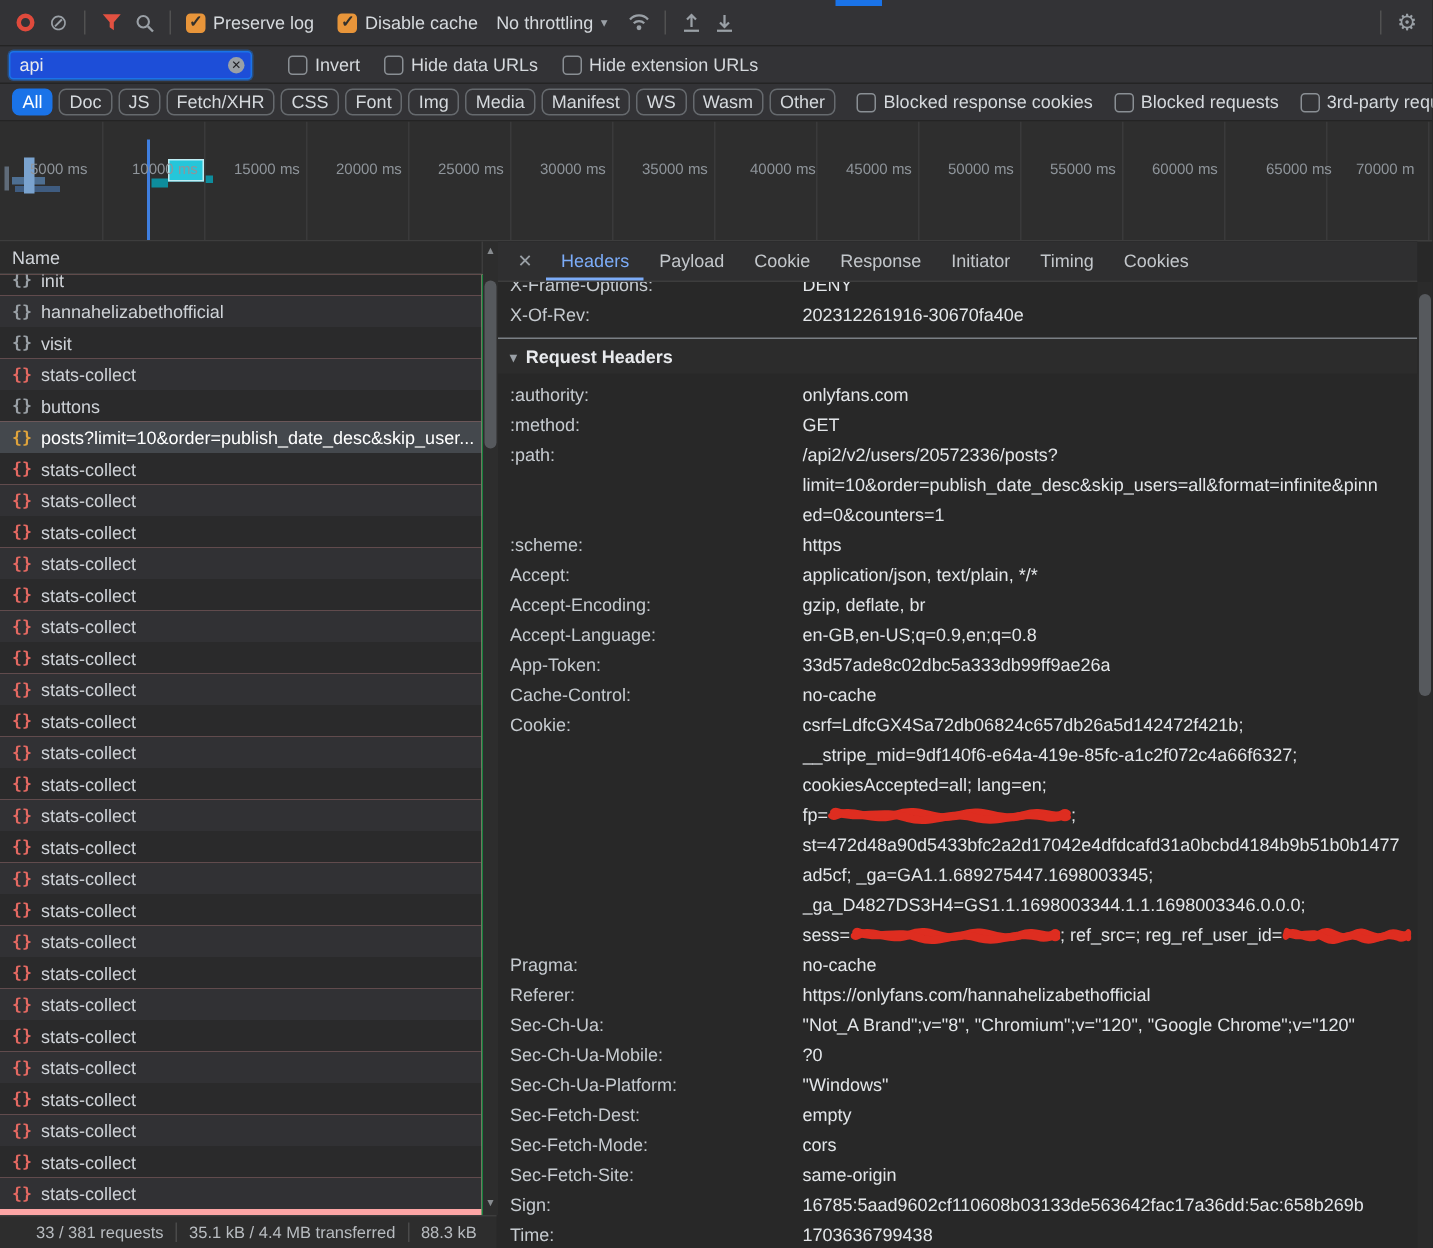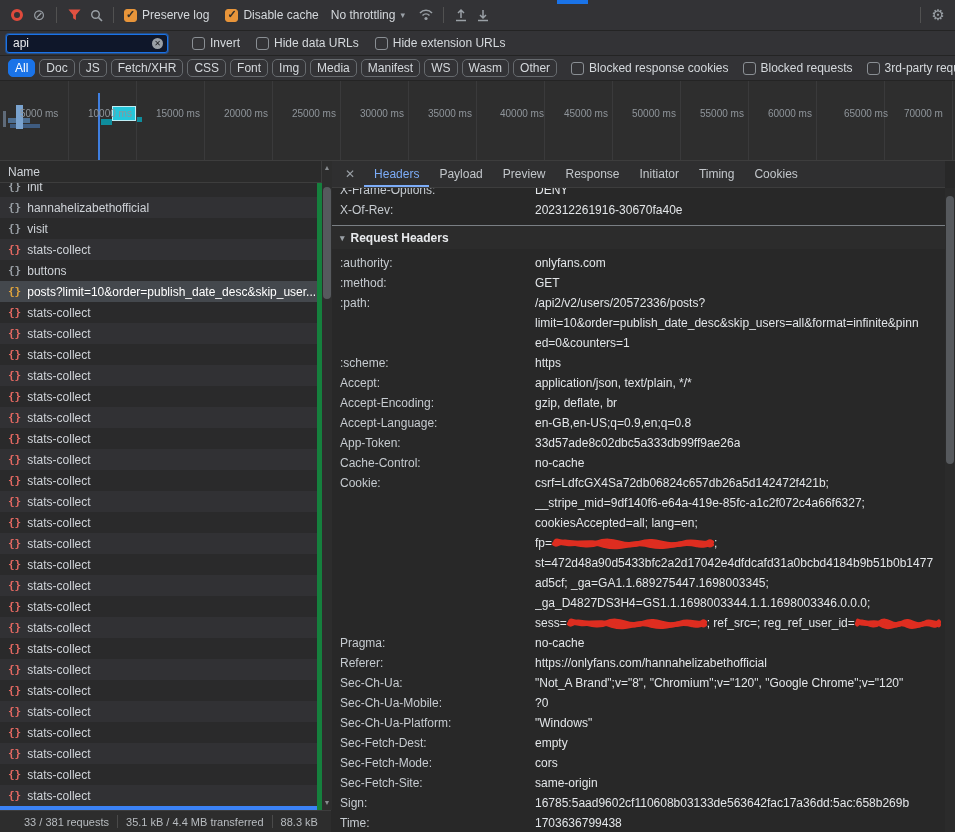--- a/index.html
+++ b/index.html
@@ -20,42 +20,42 @@
 
   .cbl { display:flex; align-items:center; gap:5px; color:#d5d9dd; white-space:nowrap; }
   .cb { width:13px; height:13px; border:1px solid #8a8f94; border-radius:3px; position:relative; flex:0 0 13px; background:transparent; }
   .cb.checked { background:#e8953a; border-color:#e8953a; }
   .cb.checked::after { content:"✓"; position:absolute; left:1px; top:-2px; font-size:11px; font-weight:bold; color:#33302c; }
 
   .dd { display:flex; align-items:center; gap:5px; color:#d5d9dd; margin:0 10px 0 12px; }
   .dd .caret { font-size:9px; color:#9aa0a6; }
 
   #filter-input-wrap { position:relative; margin-right:8px; flex:0 0 auto; }
-  #filter-input { width:162px; height:19px; background:#0f172a; border:1px solid #1a73e8;
+  #filter-input { width:162px; height:19px; background:#1d4ed8; border:1px solid #1a73e8;
                   box-shadow:0 0 0 1px rgba(26,115,232,.45); border-radius:3px; color:#e8eaed;
                   font-size:12px; padding:0 18px 0 6px; font-family:inherit; outline:none; }
   .input-clear { position:absolute; right:5px; top:4px; width:11px; height:11px; border-radius:50%;
                  background:#9aa0a6; color:#202124; font-size:8px; line-height:11px; text-align:center; }
 
   #chips { display:flex; gap:4px; align-items:center; }
   .chip { border:1px solid #666a6e; border-radius:5px; padding:1px 6px; color:#d5d9dd; white-space:nowrap; }
   .chip.active { background:#1a73e8; border-color:#1a73e8; color:#fff; }
   #adv-cb { display:flex; gap:14px; margin-left:14px; align-items:center; }
 
   #overview { position:absolute; top:81px; left:0; width:100%; height:80px; background:#2e2e2e;
               border-bottom:1px solid #3d3d3d; overflow:hidden; }
   .ov-tick { position:absolute; top:4px; font-size:10px; color:#8f959b; white-space:nowrap;margin-top:23px; }
   .ov-grid { position:absolute; top:0; bottom:0; width:1px; background:#3a3a3b; }
   .ov-bar { position:absolute; }
 
   #name-header { position:absolute; top:161px; left:0; width:322px; height:22px; background:#2b2b2b;
                  border-bottom:1px solid #3d3d3d; border-right:1px solid #3d3d3d;
                  display:flex; align-items:center; padding-left:8px; color:#cfd3d8; }
   #request-list { position:absolute; top:183px; left:0; width:322px; height:627px; overflow:hidden;
-                  border-right:5px solid #15803d; background:#3b82f6; }
+                  border-right:1px solid #15803d; background:#fca5a5; }
   .row { height:21px; display:flex; align-items:center; gap:6px; padding-left:8px;
          white-space:nowrap; overflow:hidden; background:#2a2a2b; }
   .row.alt { background:#313134; }
   .row:first-child { margin-top:-7px; }
   .row.selected { background:#44484d; }
   .row.selected .rlabel { color:#ffffff; }
   .rlabel { color:#cfd3d8; overflow:hidden; text-overflow:ellipsis; }
   .braces { font-family:"DejaVu Sans Mono", monospace; font-size:11px; font-weight:bold; flex:0 0 auto; }
   .braces::before { content:"{}"; }
   .braces.gray { color:#9aa0a6; }
@@ -378,21 +378,21 @@
     <span class="sb-arrow" id="list-sb-up">▲</span>
     <div id="list-sb-thumb"></div>
     <span class="sb-arrow" id="list-sb-down">▼</span>
   </div>
 
   <div id="details">
     <div id="details-tabbar">
       <span class="close-x">✕</span>
     <span class="tab active">Headers</span>
         <span class="tab">Payload</span>
-        <span class="tab">Preview</span>
+        <span class="tab">Cookie</span>
         <span class="tab">Response</span>
         <span class="tab">Initiator</span>
         <span class="tab">Timing</span>
         <span class="tab">Cookies</span>
       </div>
     <div id="details-content">
       <div id="partial-rows">
           <div class="hrow">
             <div class="hkey">X-Frame-Options:</div>
             <div class="hval">DENY</div>

